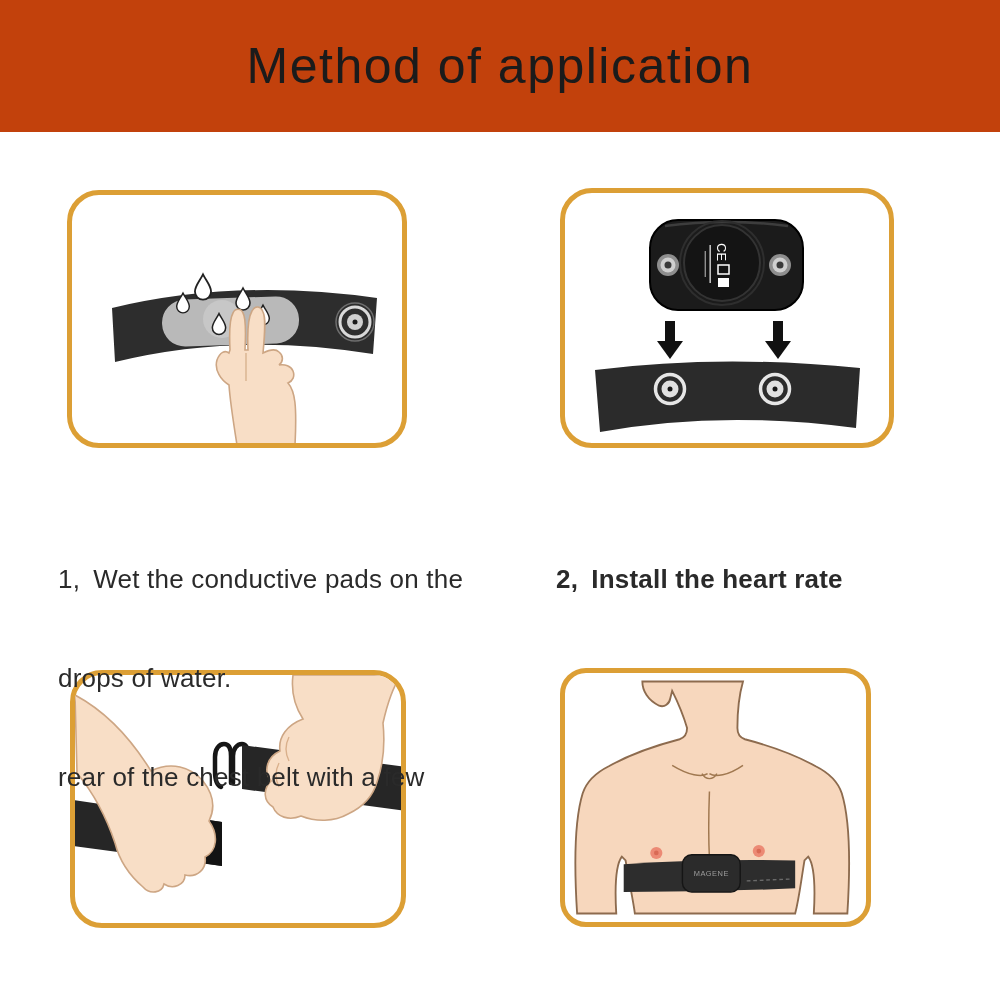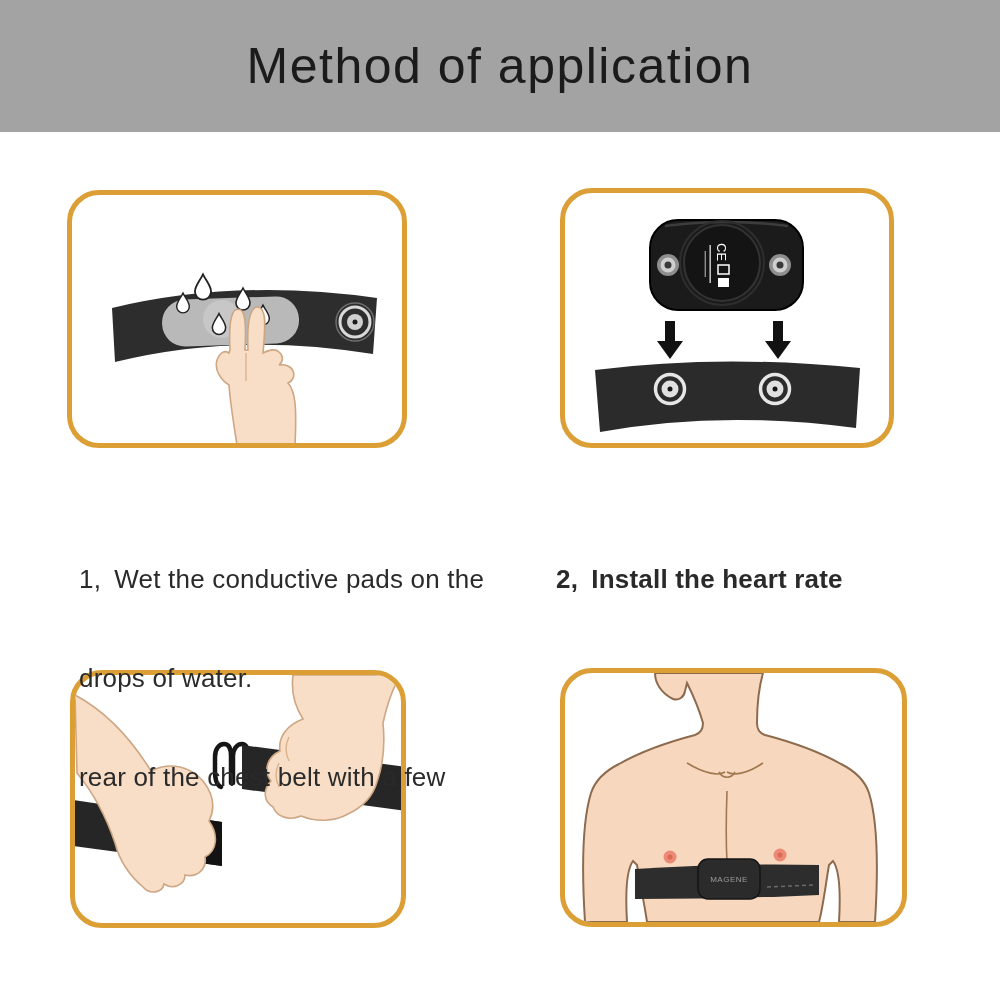--- a/index.html
+++ b/index.html
@@ -4,39 +4,39 @@
 <style>
   * { margin:0; padding:0; box-sizing:border-box; }
   body { background:#ffffff; }
   .page {
     position:relative; width:1000px; height:1000px;
     background:#ffffff; overflow:hidden;
     font-family:"Liberation Sans", sans-serif;
   }
   .header {
     position:absolute; left:0; top:0; width:1000px; height:132px;
-    background:#a3a3a3; display:flex; align-items:center; justify-content:center;
+    background:#c2410c; display:flex; align-items:center; justify-content:center;
   }
   .title {
     font-size:50px; font-weight:400; letter-spacing:1.5px; color:#1b1b1b;
   }
   .panel {
     position:absolute; background:#ffffff;
     border:5px solid #dc9f35; border-radius:32px; overflow:hidden;
   }
   #panel1 { left:67px;  top:190px; width:340px; height:258px; }
   #panel2 { left:560px; top:188px; width:334px; height:260px; }
   #panel3 { left:70px;  top:670px; width:336px; height:258px; }
-  #panel4 { left:560px; top:668px; width:347px; height:259px; }
+  #panel4 { left:560px; top:668px; width:311px; height:259px;border-radius:26px; }
   .panel svg { display:block; width:100%; height:100%; }
   .caption {
     position:absolute; color:#2a2a2a; font-size:26px; line-height:33px;
     white-space:pre-wrap; letter-spacing:0.2px;
   }
-  #cap1 { left:79px;  top:497px; width:460px; }
+  #cap1 { left:58px;  top:497px; width:460px; }
   #cap2 { left:556px; top:497px; width:430px;font-weight:bold; }
   #cap3 { left:65px;  top:963px; width:460px; }
   #cap4 { left:558px; top:957px; width:430px; }
 </style>
 </head>
 <body>
 
 <div class="page">
 
   <div class="header">

